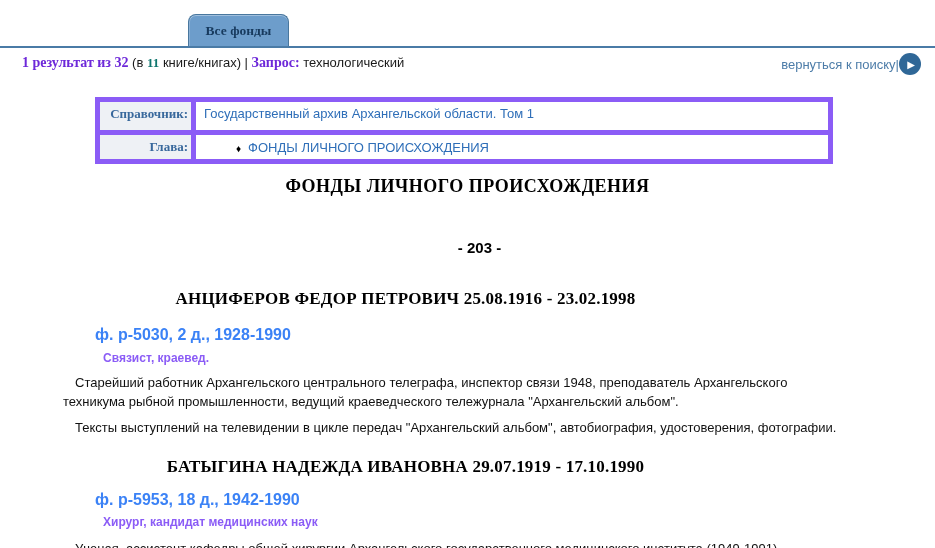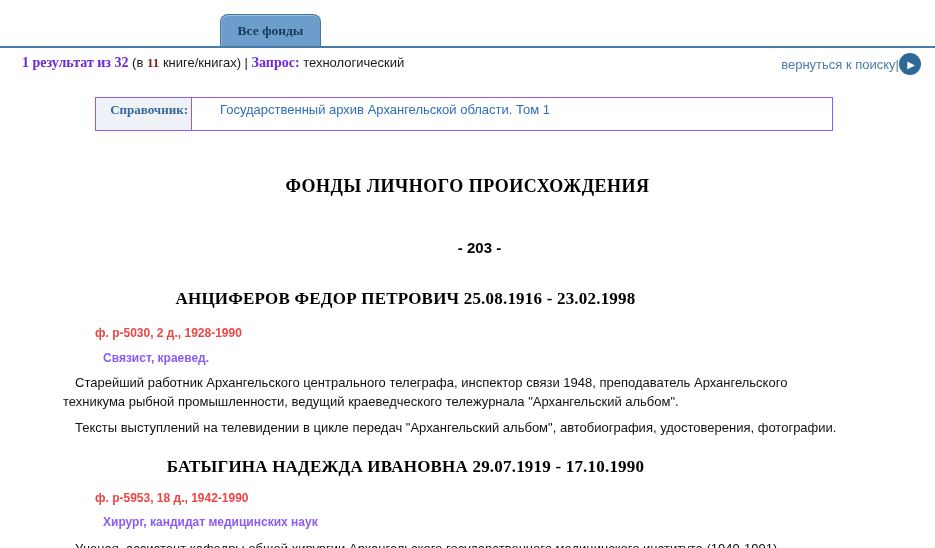--- a/index.html
+++ b/index.html
@@ -11,21 +11,21 @@
     overflow:hidden;
     color:#1a1a1a;
   }
 
   
   .tabline {
     position:absolute; top:46px; left:0; width:935px; height:2px;
     background:#4a7ba6; z-index:1;
   }
   .tabs {
-    position:absolute; top:14px; left:220px;
+    position:absolute; top:14px; left:188px;
     display:flex; align-items:flex-end; z-index:2;
   }
   .tab {
     height:32px; line-height:31px; text-align:center;
     background:#6d9dcb;
     border:1px solid #49779e; border-bottom:none;
     border-radius:8px 8px 0 0;
     font-family:"Liberation Serif", serif;
     font-weight:bold; font-size:13.5px; color:#173a5e;
     box-shadow:inset 0 1px 0 rgba(255,255,255,.35), inset 1px 0 0 rgba(255,255,255,.2);
@@ -44,56 +44,56 @@
 
   
   .results {
     position:absolute; top:55px; left:22px; height:18px;
     font-size:13px; white-space:nowrap;
   }
   .res-blue {
     font-family:"Liberation Serif", serif; font-weight:bold;
     font-size:14px; color:#6d28d9;
   }
-  .res-num { font-family:"Liberation Serif", serif; font-weight:bold; color:#7f1d1d;margin-top:23px; }
+  .res-num { font-family:"Liberation Serif", serif; font-weight:bold; color:#0f766e;margin-top:23px; }
   .back-area {
     position:absolute; top:53px; right:14px;
     display:flex; align-items:center; 
     font-size:13px; color:#4c7ca8;
   }
   .back-link { color:#4c7ca8; cursor:pointer; }
   .back-sep { color:#4c7ca8; }
   .fwd-btn {
     width:22px; height:22px; border-radius:50%;
     background:#2f6797; color:#fff;
     display:flex; align-items:center; justify-content:center;
     font-size:10px; cursor:pointer; padding-left:2px;
   }
 
   
   .info-table {
     position:absolute; top:97px; left:95px; width:738px;
     border-collapse:collapse;
   }
   .info-table td {
-    border:1px solid #8b5cf6;
+    border:5px solid #8b5cf6;
     font-size:13px; vertical-align:top;
   }
   td.lbl {
     width:96px; background:#eef1f5;
     font-family:"Liberation Serif", serif; font-weight:bold;
     color:#38689c; text-align:right;
     padding:4px 3px 4px 2px;
   }
   td.val { background:#fff; padding:4px 8px; }
   tr.row-book td { height:33px; }
   tr.row-chapter td { height:27px; }
   tr.row-chapter td.lbl { vertical-align:middle; }
   tr.row-chapter td.val { vertical-align:middle; padding-left:40px; }
-  .tlink { color:#2e6eb8; cursor:pointer; text-decoration:none;margin-left:20px; }
+  .tlink { color:#2e6eb8; cursor:pointer; text-decoration:none; }
   .bullet { color:#000; font-size:10px; margin-right:7px; }
 
   
   .doc-title {
     position:absolute; top:176px; left:0; width:935px;
     text-align:center;
     font-family:"Liberation Serif", serif; font-weight:bold;
     font-size:18px; letter-spacing:.5px; color:#000;
   }
   .page-num {
@@ -102,21 +102,21 @@
   }
   .entry-heading {
     position:absolute; left:0; width:811px; text-align:center;
     font-family:"Liberation Serif", serif; font-weight:bold;
     font-size:17px; letter-spacing:.2px; color:#000;
   }
   .h-entry0 { top:289px; }
   .h-entry1 { top:457px; }
   .fond-line {
     position:absolute; left:95px;
-    font-weight:bold; font-size:12px; color:#ef4444;
+    font-weight:bold; font-size:16px; color:#3b82f6;
   }
   .f-entry0 { top:326px; }
   .f-entry1 { top:491px; }
   .occ-line {
     position:absolute; left:103px;
     font-weight:bold; font-size:12px; color:#8b5cf6;
   }
   .o-entry0 { top:351px; }
   .o-entry1 { top:515px; }
   .para {
@@ -156,20 +156,26 @@
 </div>
 
 <table class="info-table">
   <tbody>
       <tr class="row-book">
     <td class="lbl">Справочник:</td>
     <td class="val">
       <span class="tlink">Государственный архив Архангельской области. Том 1</span>
     </td>
   </tr>
+  <tr class="row-chapter">
+    <td class="lbl">Глава:</td>
+    <td class="val">
+      <span class="bullet">♦</span><span class="tlink">ФОНДЫ ЛИЧНОГО ПРОИСХОЖДЕНИЯ</span>
+    </td>
+  </tr>
 </tbody>
   </table>
 
 <div class="doc-title">ФОНДЫ ЛИЧНОГО ПРОИСХОЖДЕНИЯ</div>
 <div class="page-num">- 203 -</div>
 
 <div class="entry-heading h-entry0">АНЦИФЕРОВ ФЕДОР ПЕТРОВИЧ 25.08.1916 - 23.02.1998</div>
 <div class="fond-line f-entry0">ф. р-5030, 2 д., 1928-1990</div>
 <div class="occ-line o-entry0">Связист, краевед.</div>
 <div class="para p-0">Старейший работник Архангельского центрального телеграфа, инспектор связи 1948, преподаватель Архангельского техникума рыбной промышленности, ведущий краеведческого тележурнала "Архангельский альбом".</div>

